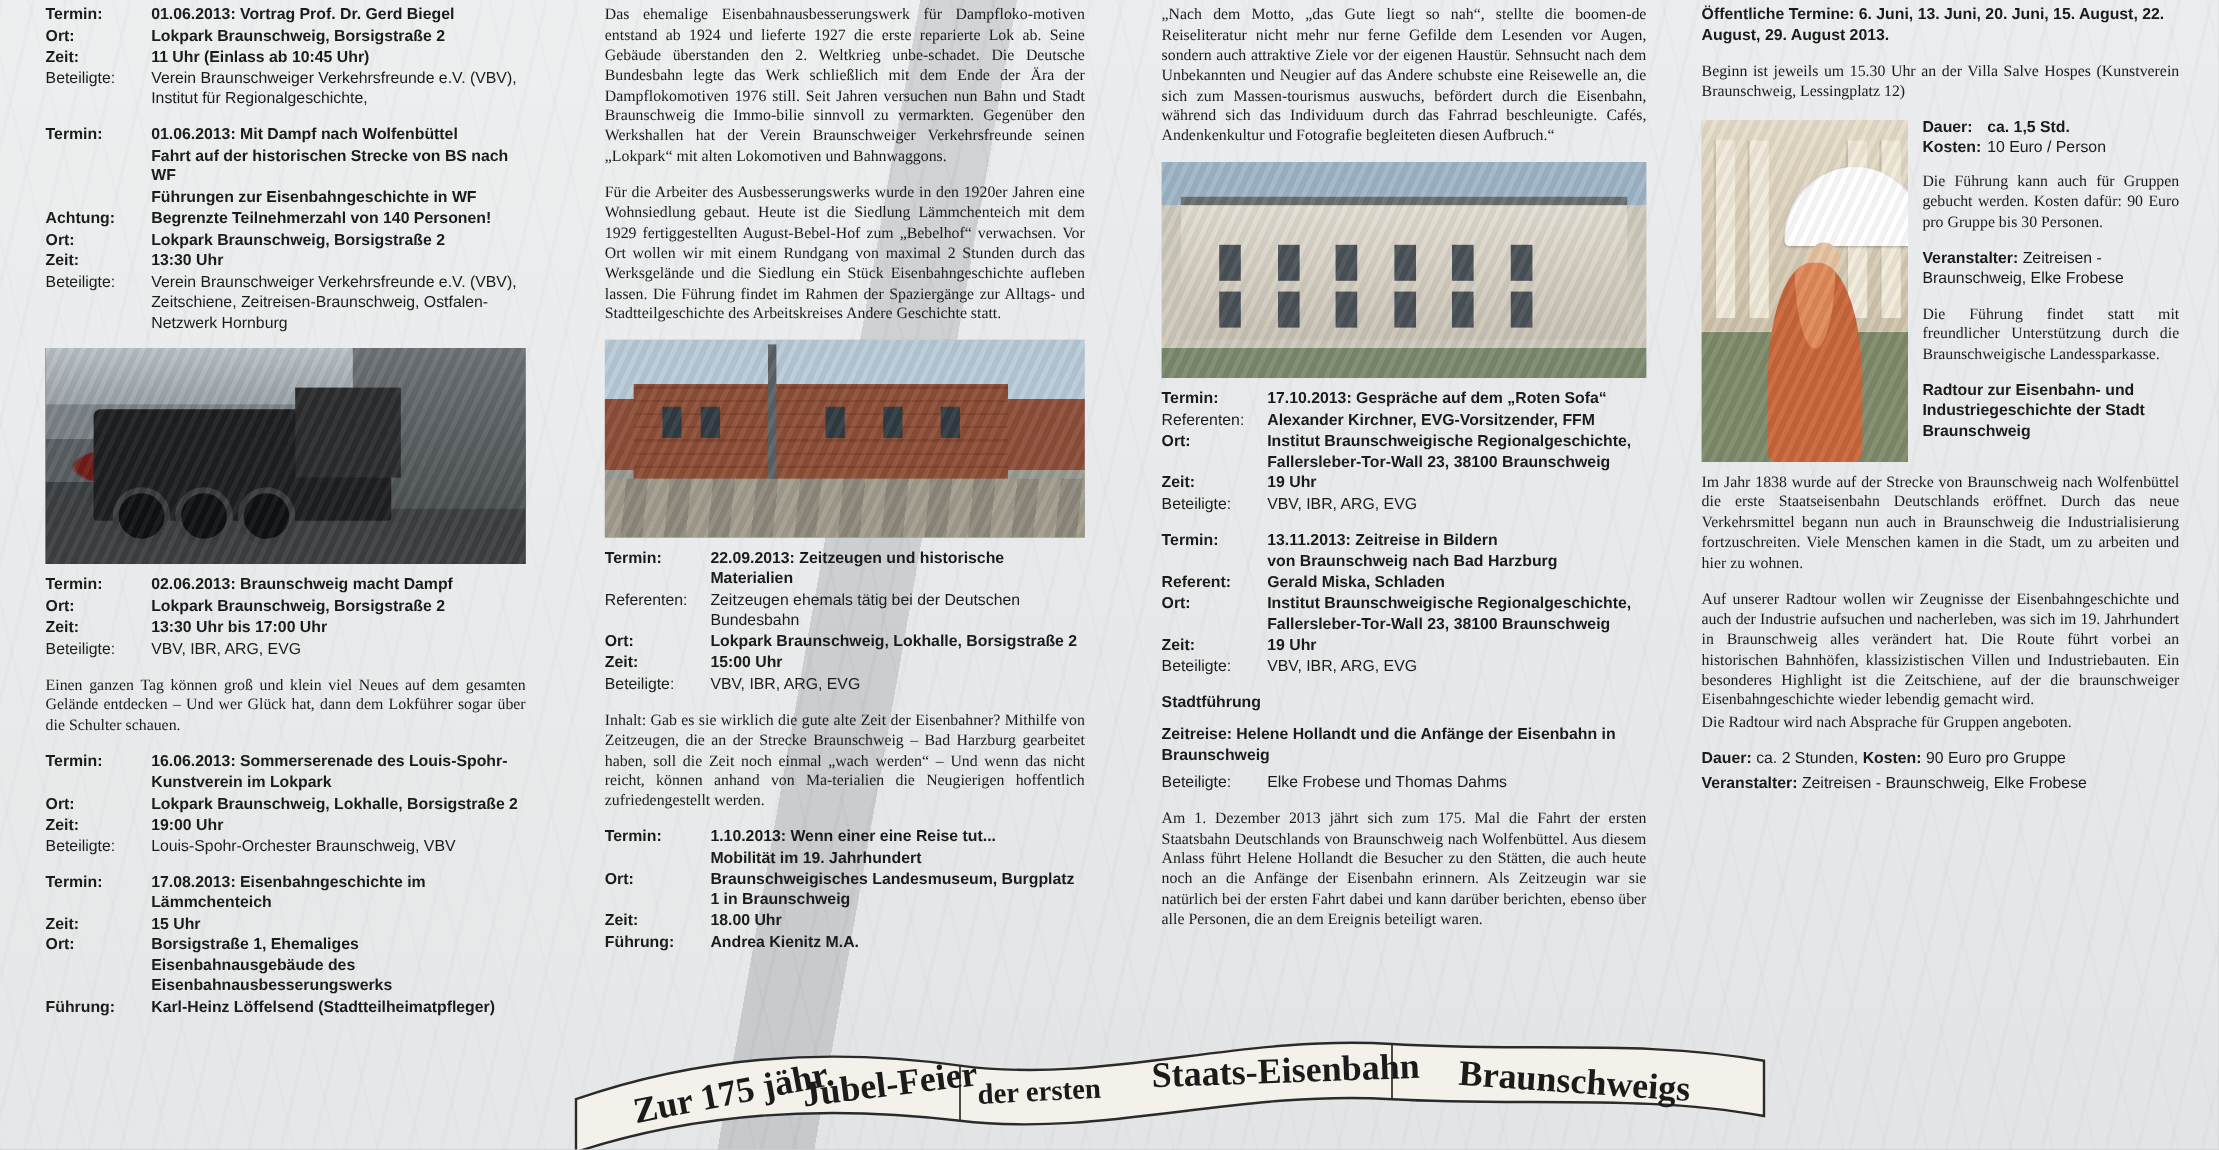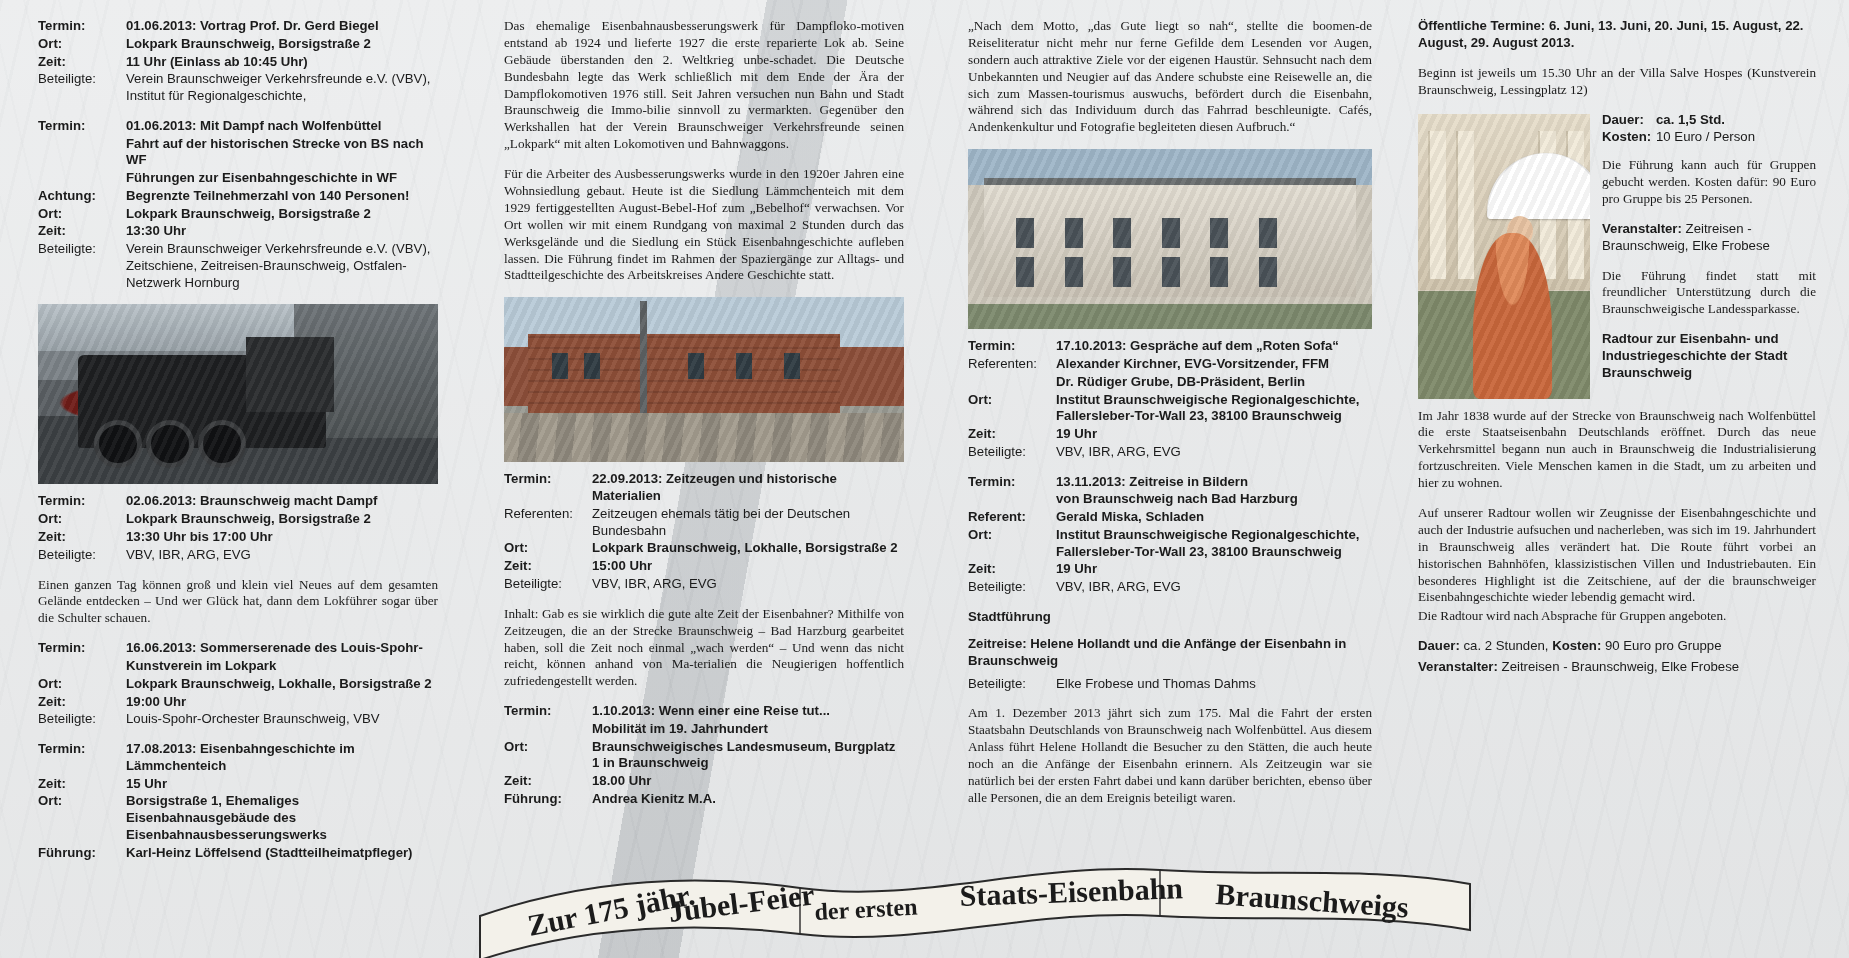--- a/index.html
+++ b/index.html
@@ -16,21 +16,21 @@
   .bg-texture{
     position:absolute;inset:0;
     background:
       linear-gradient(100deg, rgba(255,255,255,.55) 0 38%, rgba(200,203,206,.35) 38% 42%, rgba(255,255,255,.5) 42% 100%),
       repeating-linear-gradient(103deg, rgba(120,125,130,.10) 0 3px, rgba(255,255,255,.0) 3px 26px),
       repeating-linear-gradient(77deg, rgba(110,115,120,.07) 0 2px, rgba(255,255,255,0) 2px 34px),
       linear-gradient(#d7dadc,#c6c9cb);
     z-index:0;
   }
   .page{position:relative;z-index:2;width:1849px;height:958px;}
-  .col{position:absolute;top:18px;}
+  .col{position:absolute;top:4px;}
   #col1{left:38px;width:400px;}
   #col2{left:504px;width:400px;}
   #col3{left:968px;width:404px;}
   #col4{left:1418px;width:398px;}
 
   p{margin:0 0 13px 0;line-height:1.28;}
   .para{margin:0 0 13px 0;line-height:1.28;text-align:justify;font-family:Liberation Serif, serif;}
 
   
   .kv{width:100%;border-collapse:collapse;margin:0 0 12px 0;}
@@ -335,24 +335,20 @@
       <tbody>
           <tr>
             <td class="k b">Termin:</td>
             <td class="v b">17.10.2013: Gespräche auf dem „Roten Sofa“</td>
           </tr>
       <tr>
             <td class="k">Referenten:</td>
             <td class="v b">Alexander Kirchner, EVG-Vorsitzender, FFM</td>
           </tr>
       <tr>
-            <td class="k"></td>
-            <td class="v b">Dr. Rüdiger Grube, DB-Präsident, Berlin</td>
-          </tr>
-      <tr>
             <td class="k b">Ort:</td>
             <td class="v b">Institut Braunschweigische Regionalgeschichte, Fallersleber-Tor-Wall 23, 38100 Braunschweig</td>
           </tr>
       <tr>
             <td class="k b">Zeit:</td>
             <td class="v b">19 Uhr</td>
           </tr>
       <tr>
             <td class="k">Beteiligte:</td>
             <td class="v">VBV, IBR, ARG, EVG</td>
@@ -429,21 +425,21 @@
               <tr>
                 <td class="k b" style="width:54px">Dauer:</td>
                 <td class="v b">ca. 1,5 Std.</td>
               </tr>
           <tr>
                 <td class="k b" style="width:54px">Kosten:</td>
                 <td class="v">10 Euro / Person</td>
               </tr>
         </tbody>
           </table>
-        <p class="para">Die Führung kann auch für Gruppen gebucht werden. Kosten dafür: 90 Euro pro Gruppe bis 25 Personen.</p>
+        <p class="para">Die Führung kann auch für Gruppen gebucht werden. Kosten dafür: 90 Euro pro Gruppe bis 30 Personen.</p>
         <p style="margin:0 0 13px 0;line-height:1.28">
           <span class="b">Veranstalter:</span>
           <span>Zeitreisen - Braunschweig, Elke Frobese</span>
         </p>
         <p class="para">Die Führung findet statt mit freundlicher Unterstützung durch die Braunschweigische Landessparkasse.</p>
         <p class="b" style="margin:0;line-height:1.28">Radtour zur Eisenbahn- und Industriegeschichte der Stadt Braunschweig</p>
       </div>
     </div>
 
     <p class="para" style="">Im Jahr 1838 wurde auf der Strecke von Braunschweig nach Wolfenbüttel die erste Staatseisenbahn Deutschlands eröffnet. Durch das neue Verkehrsmittel begann nun auch in Braunschweig die Industrialisierung fortzuschreiten. Viele Menschen kamen in die Stadt, um zu arbeiten und hier zu wohnen.</p>

